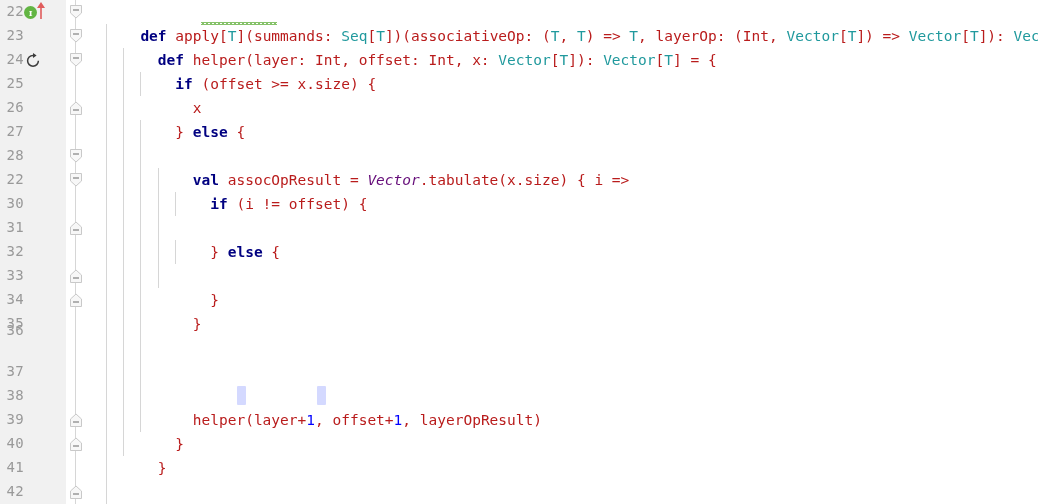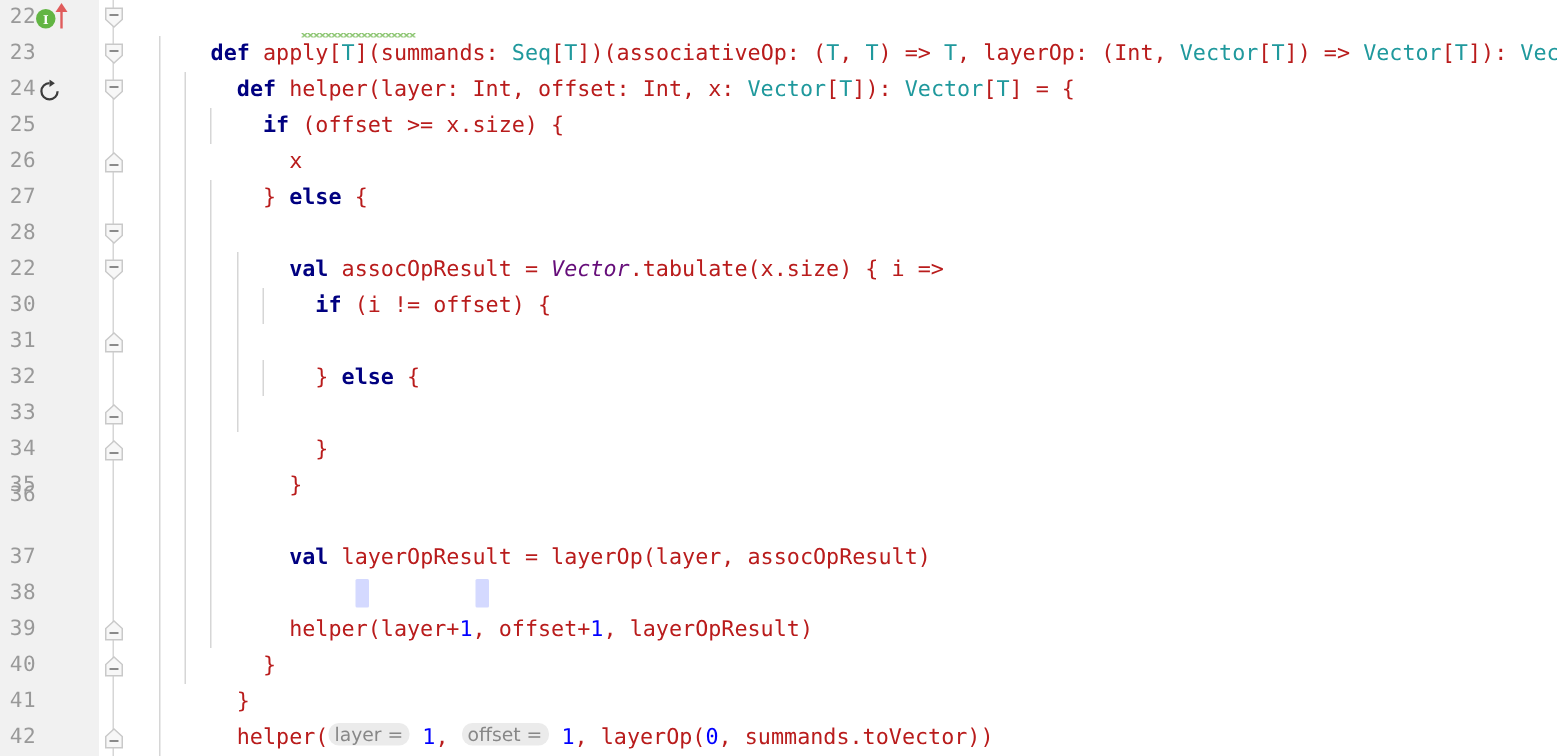--- a/index.html
+++ b/index.html
@@ -358,40 +358,34 @@
     <div class="code-line" style="top:264px">
       <span class="plain">        }</span>
     </div>
 
     <div class="code-line" style="top:288px">
       <span class="plain">      }</span>
     </div>
 
     <div class="code-line" style="top:312px"><span class="plain"> </span></div>
 
-    <div class="code-line" style="top:336px">
-      <span class="plain">      </span><span class="kw">val</span><span class="plain"> layerOpResult = layerOp(layer, assocOpResult)</span>
-    </div>
 
     <div class="code-line" style="top:360px"><span class="plain"> </span></div>
 
     <div class="code-line" style="top:384px">
       <span class="plain">      helper(layer+</span><span class="num">1</span><span class="plain">, offset+</span><span class="num">1</span><span class="plain">, layerOpResult)</span>
     </div>
 
     <div class="code-line" style="top:408px">
       <span class="plain">    }</span>
     </div>
 
     <div class="code-line" style="top:432px">
       <span class="plain">  }</span>
     </div>
 
-    <div class="code-line" style="top:456px">
-      <span class="plain">  helper(</span><span class="inlay">layer =</span><span class="plain"> </span><span class="num">1</span><span class="plain">, </span><span class="inlay">offset =</span><span class="plain"> </span><span class="num">1</span><span class="plain">, layerOp(</span><span class="num">0</span><span class="plain">, summands.toVector))</span>
-    </div>
 
     <div class="code-line" style="top:480px">
       
     </div>
 
   </div>
 </div>
 
 </body></html>

